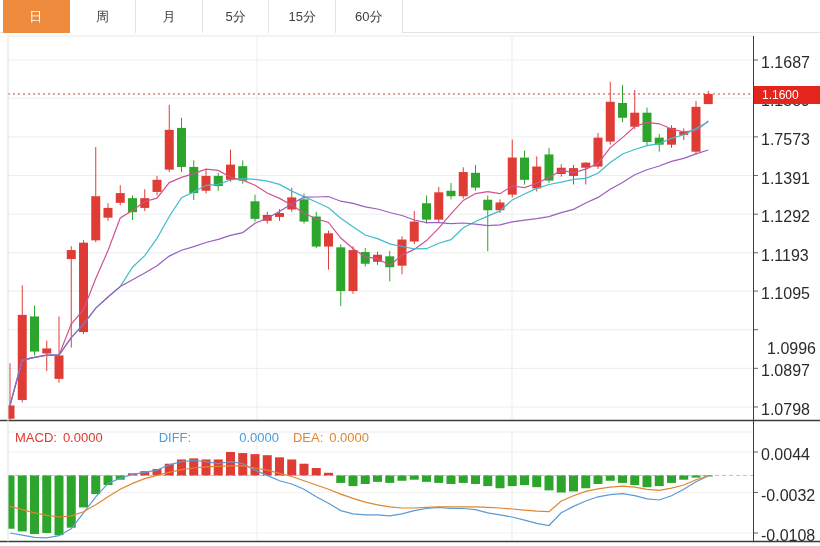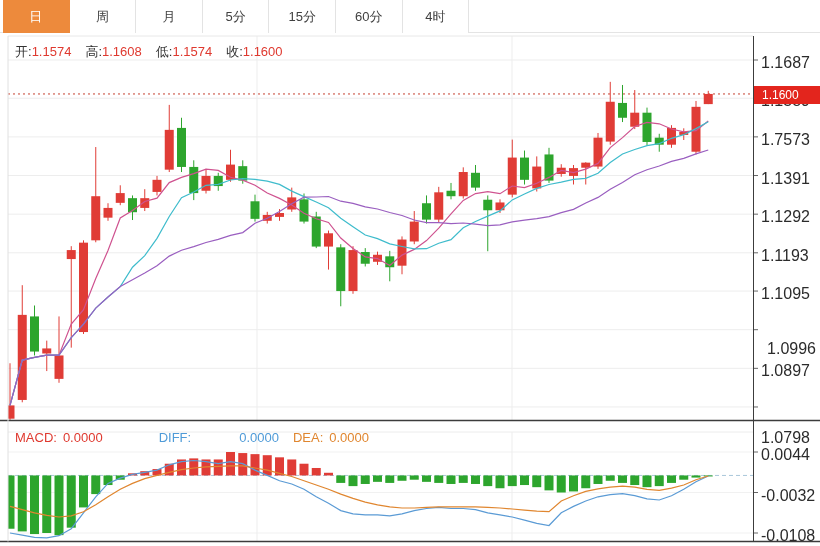--- a/index.html
+++ b/index.html
@@ -32,21 +32,20 @@
 
 <div class="stage">
 
   <div class="tabbar" id="tabbar">
       <div class="tab active">日</div>
       <div class="tab">周</div>
       <div class="tab">月</div>
       <div class="tab">5分</div>
       <div class="tab">15分</div>
       <div class="tab">60分</div>
-      <div class="tab">4时</div>
     </div>
 
   <svg id="chart-svg" width="820" height="546">
       <defs>
         <clipPath id="mainClip">
           <rect x="8" y="36" width="745" height="384.5"></rect>
         </clipPath>
         <clipPath id="macdClip">
           <rect x="8" y="432" width="745" height="109.5"></rect>
         </clipPath>
@@ -267,39 +266,36 @@
         <rect x="703.75" y="475.4476" width="9" height="1" fill="#2da52d"></rect>
         <polyline points="10,533.0 22.25,535.1 34.5,537.3 46.75,537.8 59,535.7 71.25,528.7 83.5,512.8 95.75,496.8 108,483.4 120.25,478.1 132.5,474.4 144.75,472.3 157,470.1 169.25,464.8 181.5,461.6 193.75,460.5 206,461.6 218.25,463.7 230.5,461.6 242.75,463.7 255,470.1 267.25,475.4 279.5,480.8 291.75,484.0 304,489.3 316.25,496.8 328.5,503.2 340.75,510.6 353,513.8 365.25,514.9 377.5,514.9 389.75,515.9 402,513.8 414.25,510.6 426.5,508.5 438.75,507.4 451,508.5 463.25,508.5 475.5,509.6 487.75,512.8 500,514.9 512.25,517.0 524.5,520.2 536.75,523.4 549,525.5 561.25,512.8 573.5,506.4 585.75,501.0 598,496.8 610.25,494.6 622.5,493.6 634.75,495.7 647,498.9 659.25,500.0 671.5,495.7 683.75,489.3 696,481.8 708.25,476.0" fill="none" stroke="#5b9bd5" stroke-width="1.2"></polyline>
         <polyline points="10,506.4 22.25,509.6 34.5,512.8 46.75,515.4 59,517.0 71.25,515.9 83.5,511.7 95.75,504.8 108,496.8 120.25,489.3 132.5,483.4 144.75,478.6 157,475.4 169.25,472.3 181.5,469.6 193.75,468.0 206,466.9 218.25,466.4 230.5,465.9 242.75,465.9 255,468.0 267.25,470.1 279.5,473.3 291.75,476.5 304,480.8 316.25,485.0 328.5,489.3 340.75,494.1 353,498.4 365.25,502.1 377.5,504.8 389.75,506.9 402,508.0 414.25,508.0 426.5,507.4 438.75,506.9 451,506.9 463.25,506.9 475.5,506.9 487.75,507.4 500,508.0 512.25,509.0 524.5,510.1 536.75,511.2 549,511.7 561.25,501.0 573.5,495.7 585.75,491.4 598,488.8 610.25,487.2 622.5,486.1 634.75,487.2 647,489.3 659.25,490.4 671.5,488.2 683.75,485.0 696,479.7 708.25,476.0" fill="none" stroke="#e0862f" stroke-width="1.2"></polyline>
       </g>
       <line x1="0" y1="420.5" x2="820" y2="420.5" stroke="#3c3c3c" stroke-width="1.5"></line>
       <line x1="0" y1="541.5" x2="820" y2="541.5" stroke="#3c3c3c" stroke-width="1.5"></line>
       <line x1="753.5" y1="36" x2="753.5" y2="541.5" stroke="#3c3c3c" stroke-width="1"></line>
       <line x1="8" y1="36" x2="8" y2="541.5" stroke="#e0e0e0" stroke-width="1"></line>
     </svg>
 
-  <div class="inforow" style="top:43px;">
-    <span class="lab">开:</span><span class="val ohlc-val">1.1574</span><span class="lab">高:</span><span class="val ohlc-val">1.1608</span><span class="lab">低:</span><span class="val ohlc-val">1.1574</span><span class="lab">收:</span><span class="val ohlc-val">1.1600</span>
-  </div>
 
 
   <div class="inforow" style="top:430px;">
     <span class="macdlab">MACD:</span><span class="gap"></span><span class="val macdlab">0.0000</span><span class="difflab">DIFF:</span><span class="gap"></span><span class="val difflab">0.0000</span><span class="dealab">DEA:</span><span class="gap"></span><span class="val dealab">0.0000</span>
   </div>
 
   <div id="axis-labels">
       <div class="axis-label" style="top: 54px;">1.1687</div>
       <div class="axis-label" style="top: 92.2494px;">1.1589</div>
       <div class="axis-label" style="top: 130.889px;">1.7573</div>
       <div class="axis-label" style="top: 169.529px;">1.1391</div>
       <div class="axis-label" style="top: 208.168px;">1.1292</div>
       <div class="axis-label" style="top: 246.808px;">1.1193</div>
       <div class="axis-label" style="top: 285.058px;">1.1095</div>
       <div class="axis-label" style="top: 340px; text-align: right;">1.0996</div>
       <div class="axis-label" style="top: 362.337px;">1.0897</div>
-      <div class="axis-label" style="top: 400.977px; margin-top: 28px;">1.0798</div>
+      <div class="axis-label" style="top: 400.977px;">1.0798</div>
       <div class="axis-label" style="top: 446px;">0.0044</div>
       <div class="axis-label" style="top: 486.5px;">-0.0032</div>
       <div class="axis-label" style="top: 527.001px;">-0.0108</div>
     </div>
 
   <div class="price-badge">1.1600</div>
 </div>
 
 </body></html>

